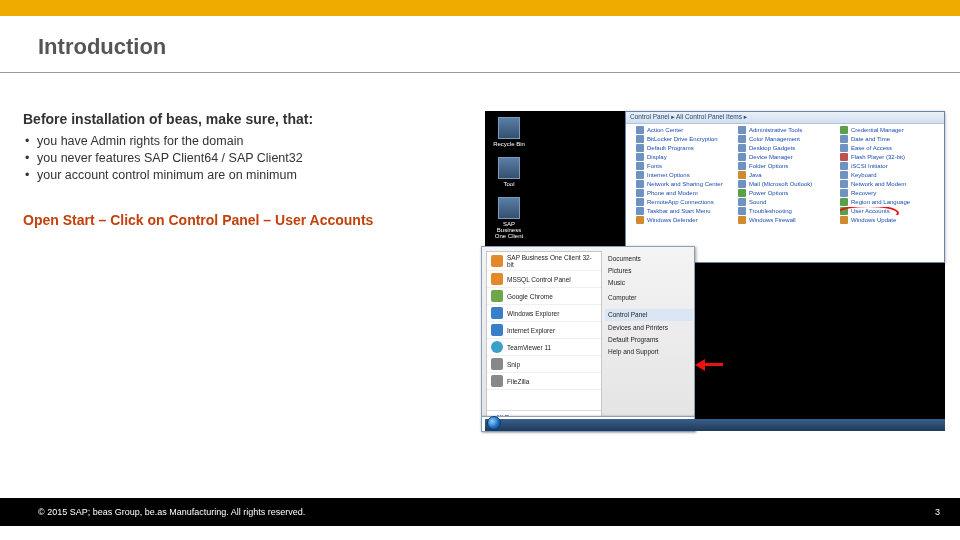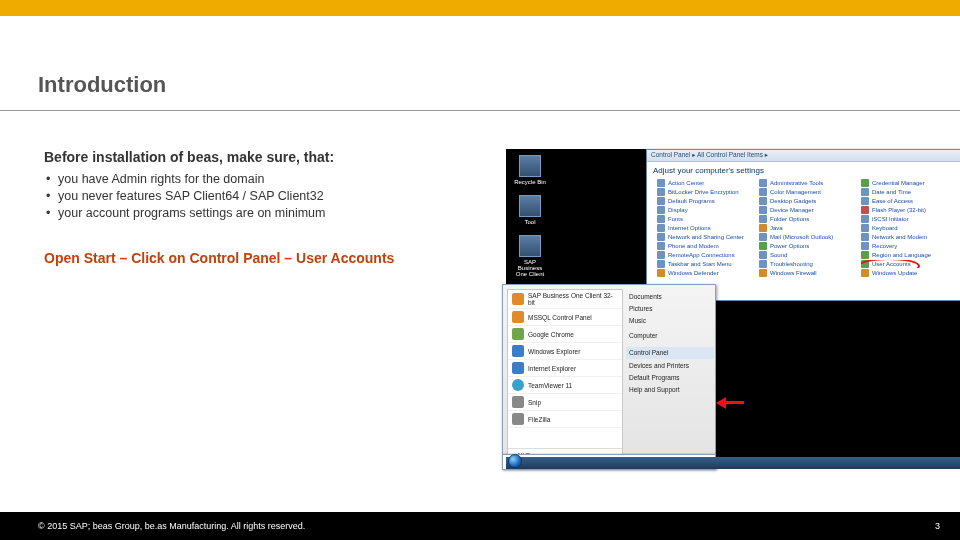--- a/index.html
+++ b/index.html
@@ -18,25 +18,24 @@
   }
   .header {
     padding: 18px 38px 12px 38px;
     border-bottom: 1px solid #999;
     margin: 0 0 0 0;
   }
   .header h1 {
     font-size: 22px;
     font-weight: bold;
     color: #555;
-    margin-top: 38px;
   }
   .content {
     display: flex;
-    padding: 38px 18px 0 44px;
+    padding: 38px 18px 0 23px;
     gap: 22px;
   }
   .text-col {
     flex: 0 0 440px;
   }
   .lead {
     font-size: 14px;
     font-weight: bold;
     color: #333;
     margin-bottom: 6px;
@@ -266,21 +265,21 @@
     content: "";
     position: absolute;
     left: -3px; top: -2px;
     width: 58px; height: 12px;
     border: 2px solid #e11;
     border-radius: 50%;
   }
   
   .footer {
     position: absolute;
-    left: 0; bottom: 0;
+    left: 0; bottom: 14px;
     width: 100%;
     height: 28px;
     background: #000;
     color: #fff;
     font-size: 9px;
     display: flex;
     align-items: center;
     padding: 0 20px 0 38px;
     justify-content: space-between;
   }
@@ -298,21 +297,21 @@
 <div class="header">
   <h1>Introduction</h1>
 </div>
 
 <div class="content">
   <div class="text-col">
     <p class="lead">Before installation of beas, make sure, that:</p>
     <ul class="bullets">
       <li>you have Admin rights for the domain</li>
       <li>you never features SAP Client64 / SAP Client32</li>
-      <li>your account programs settings are on minimum</li>
+      <li>your account control minimum are on minimum</li>
     </ul>
     <p class="sub-lead">Open Start – Click on Control Panel – User Accounts</p>
   </div>
 
   <div class="shot">
 
     <div class="desk-icons">
       <div class="di">
           <div class="ic"></div>
           <span>Recycle Bin</span>
@@ -326,21 +325,20 @@
           <span>SAP Business One Client</span>
         </div>
       <div class="di">
           <div class="ic"></div>
           <span>TeamViewer</span>
         </div>
     </div>
 
     <div class="cpwin">
       <div class="titlebar">Control Panel ▸ All Control Panel Items ▸</div>
-      <div class="subtitle">Adjust your computer's settings</div>
       <div class="grid" id="cp-grid">
           <div class="citem ">
             <div class="cic"></div>
             <span>Action Center</span>
           </div>
           <div class="citem ">
             <div class="cic"></div>
             <span>Administrative Tools</span>
           </div>
           <div class="citem g">

